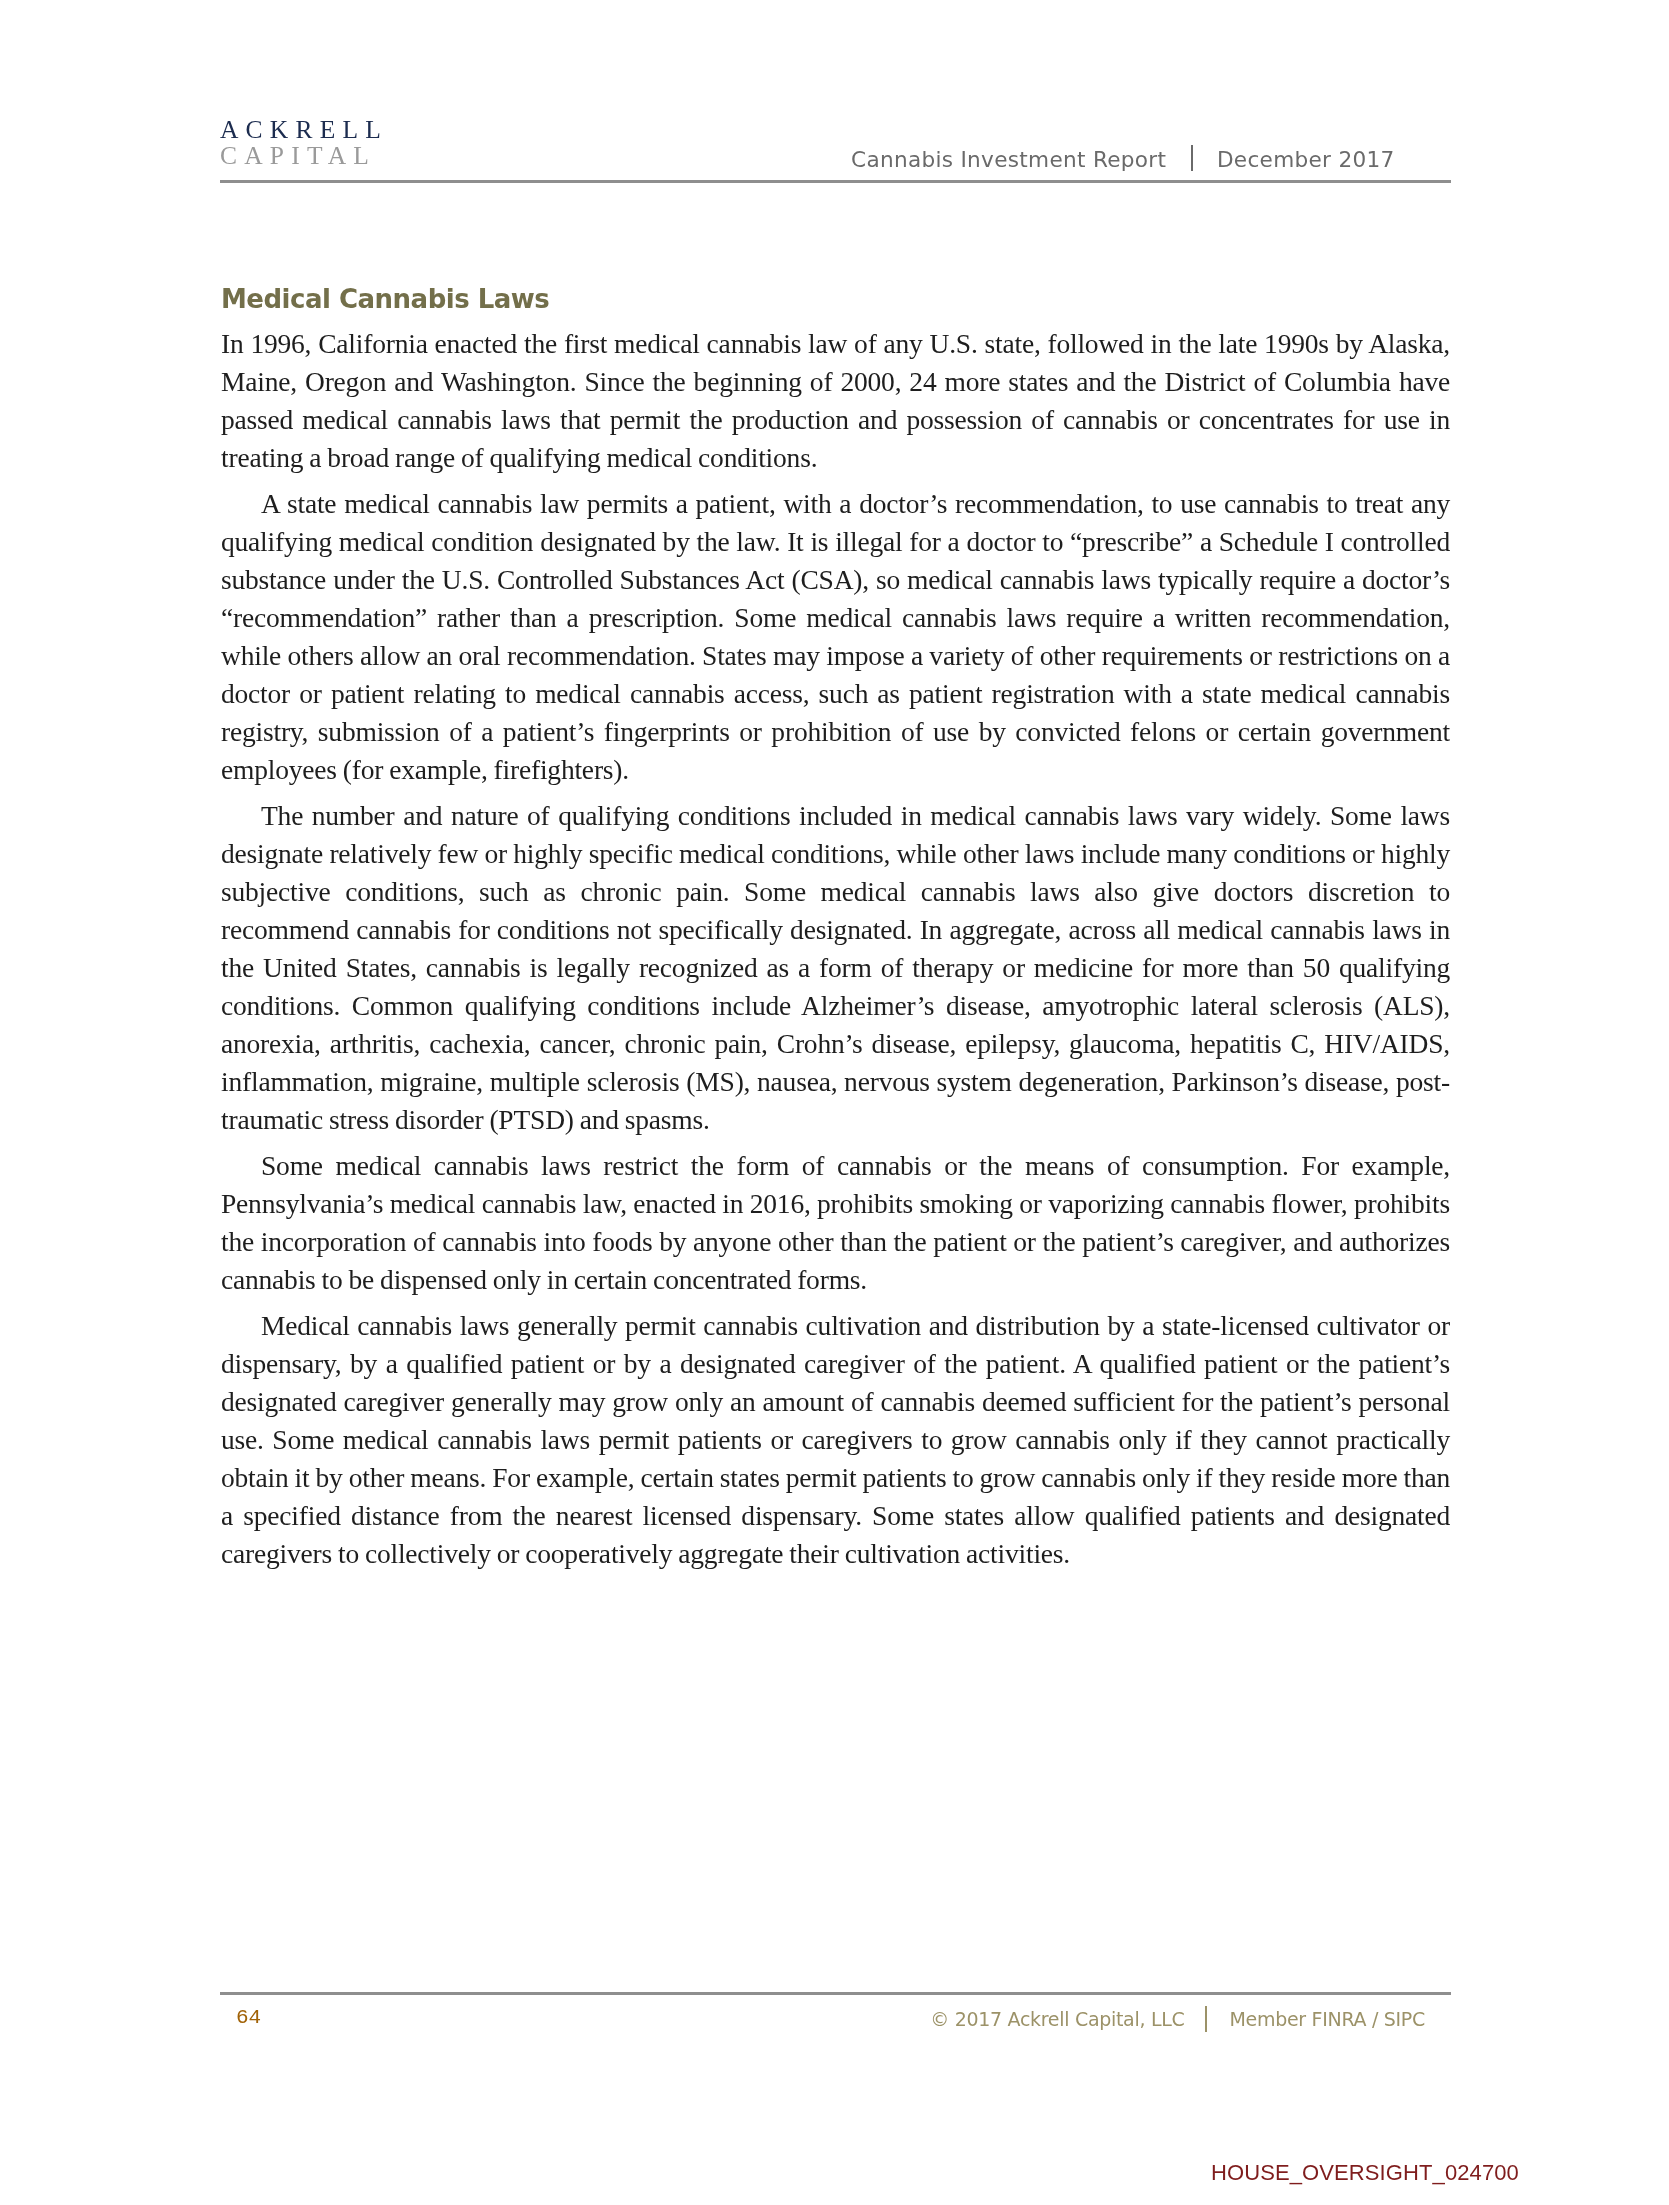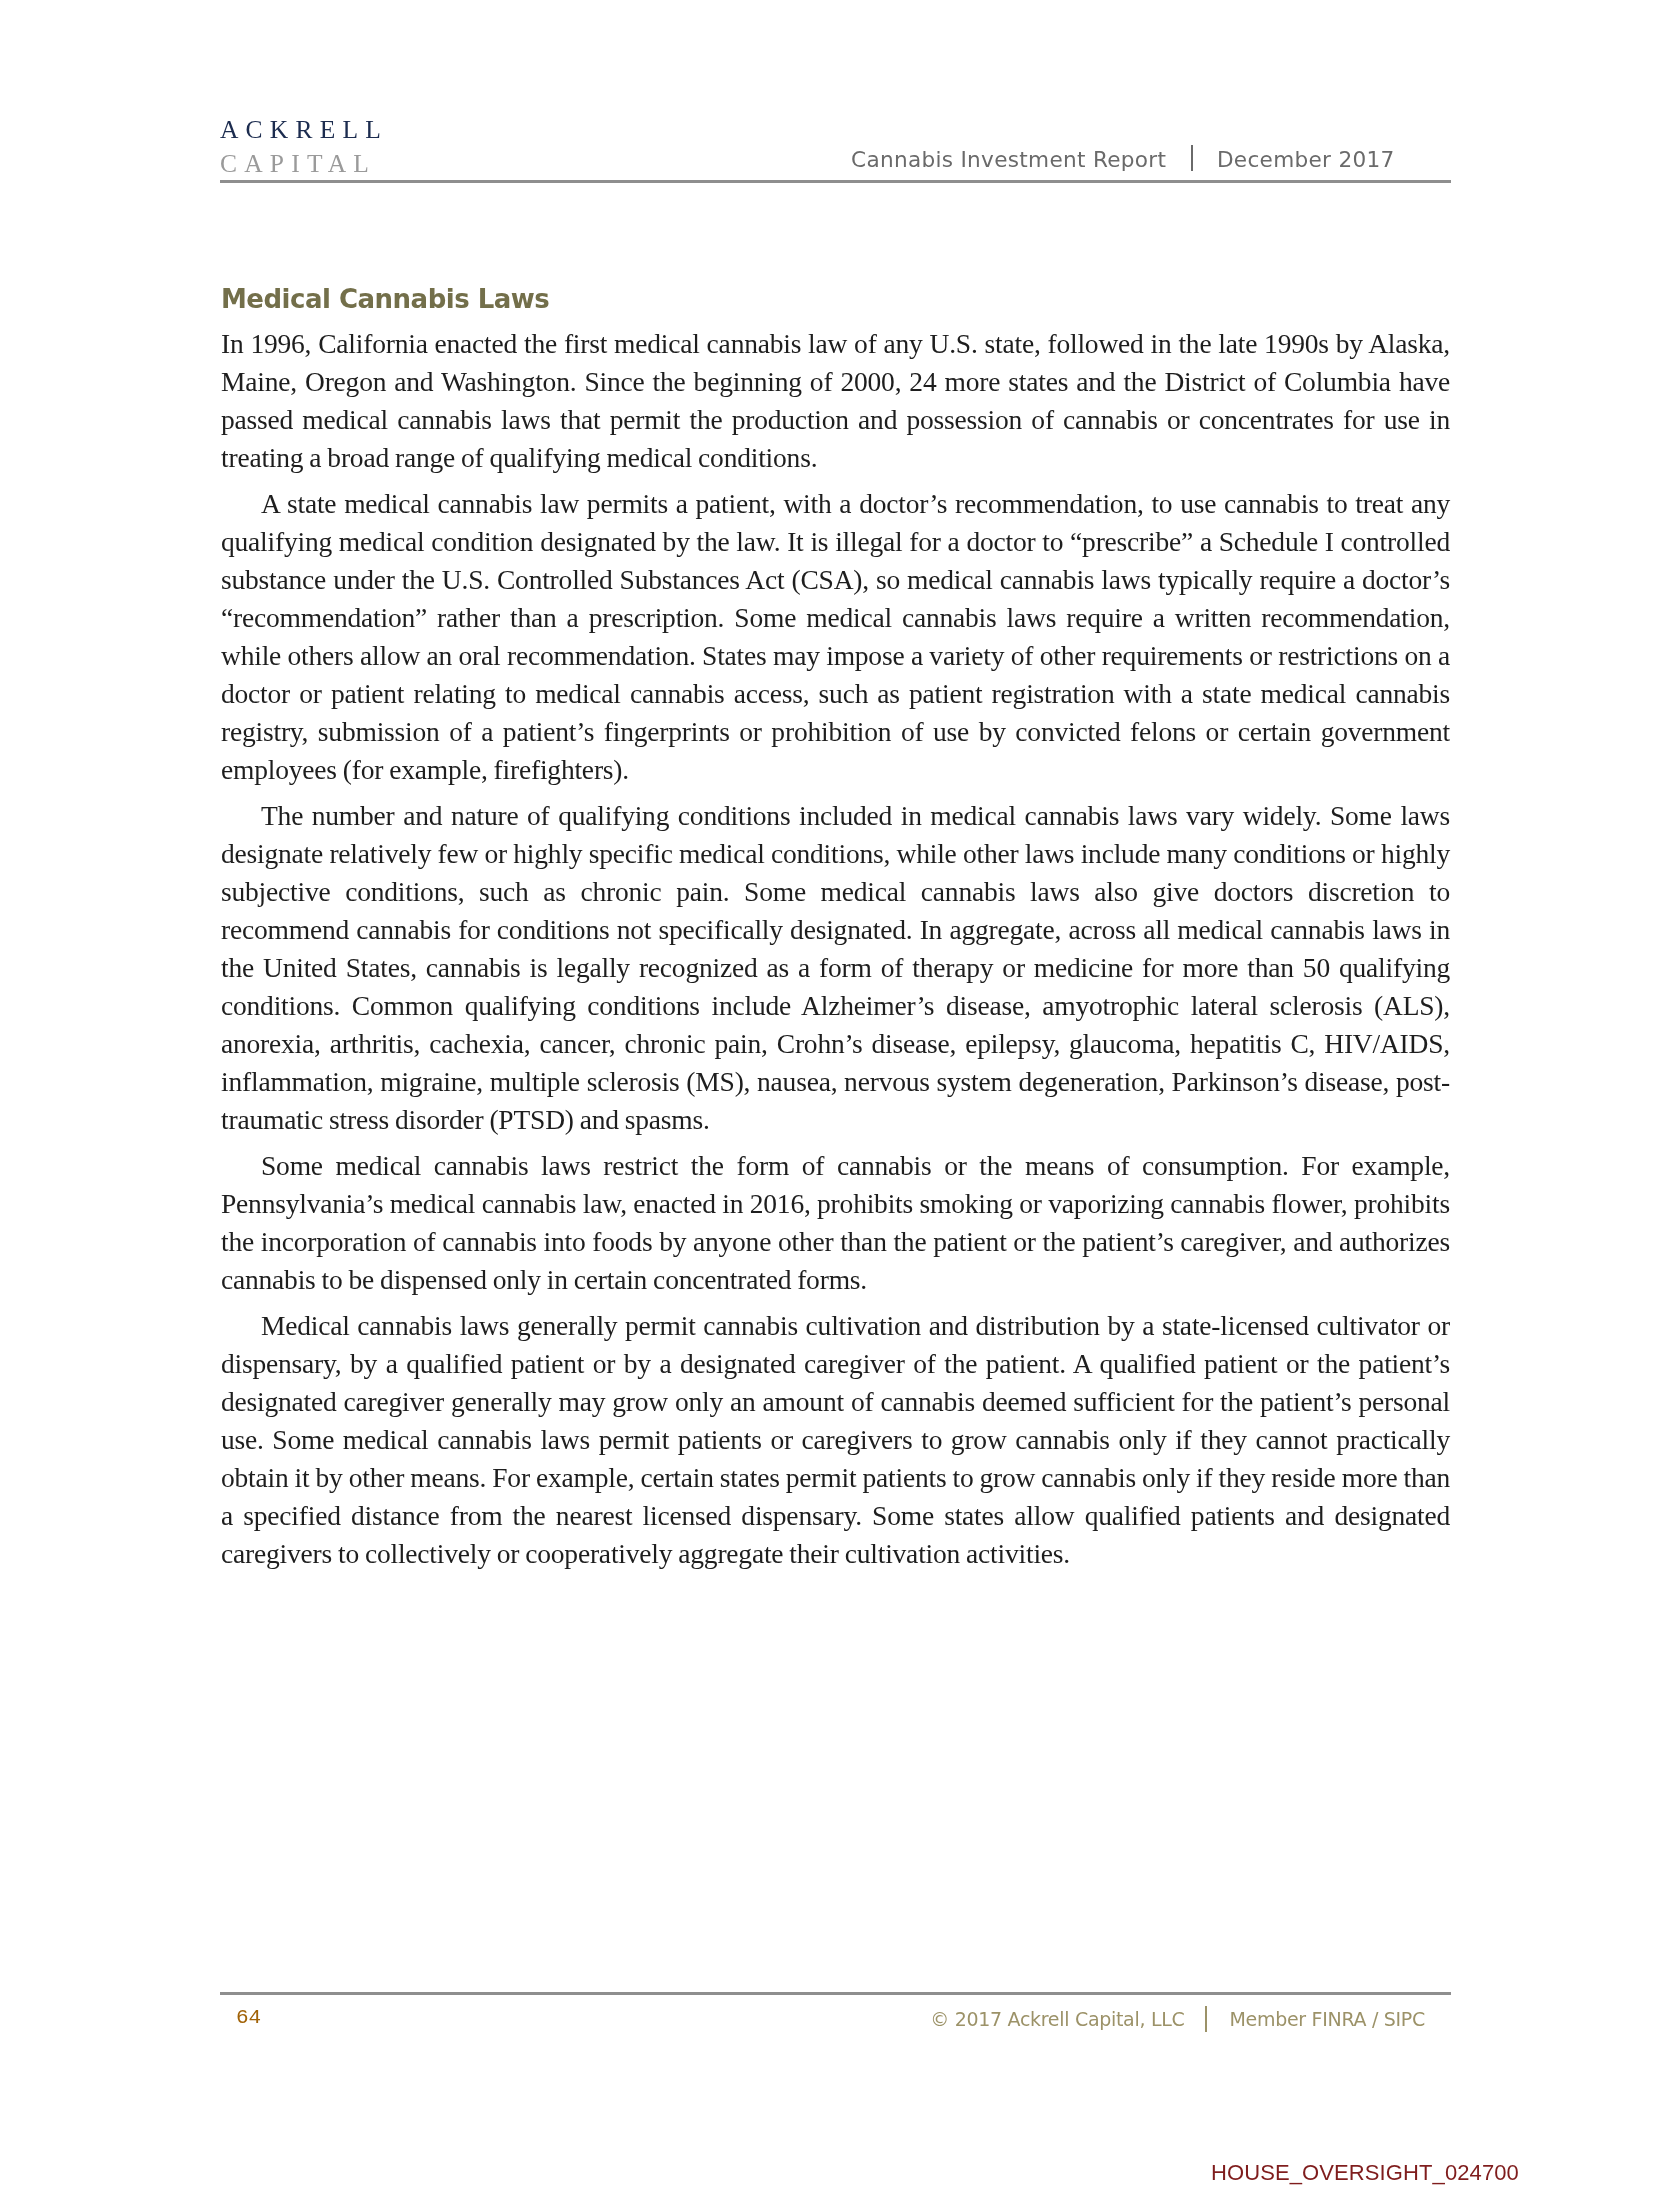--- a/index.html
+++ b/index.html
@@ -28,21 +28,21 @@
       font-size: 25.5px;
       letter-spacing: 7.2px;
       color: #1c2c4f;
       height: 26px;
     }
     .logo-bottom {
       display: block;
       font-size: 25.5px;
       letter-spacing: 7.2px;
       color: #9a9a9a;
-      margin-top: 8px;
+      margin-top: 0px;
     }
     .header-meta-wrap {
       position: absolute;
       left: 851px;
       width: 576px;
       top: 145px;
       text-align: left;
       font-family: "DejaVu Sans", "Liberation Sans", sans-serif;
       font-size: 21.6px;
       color: #6a6a6a;

